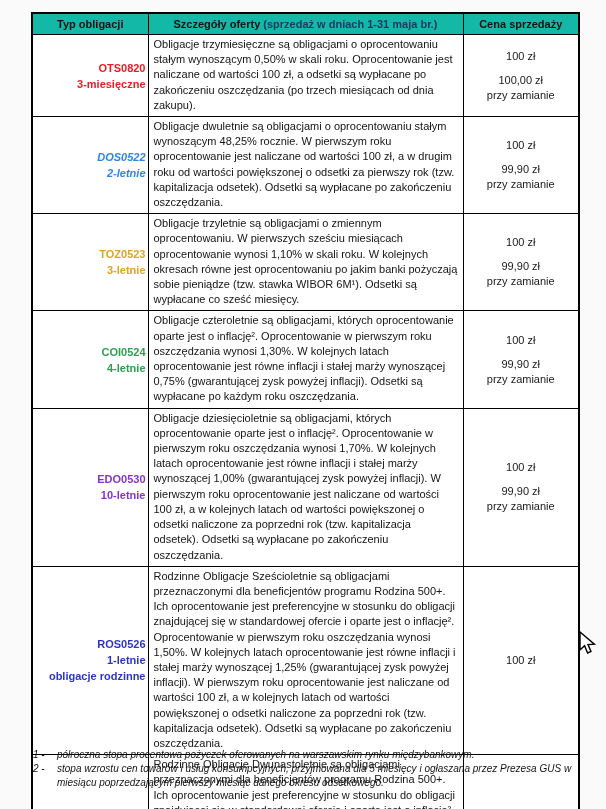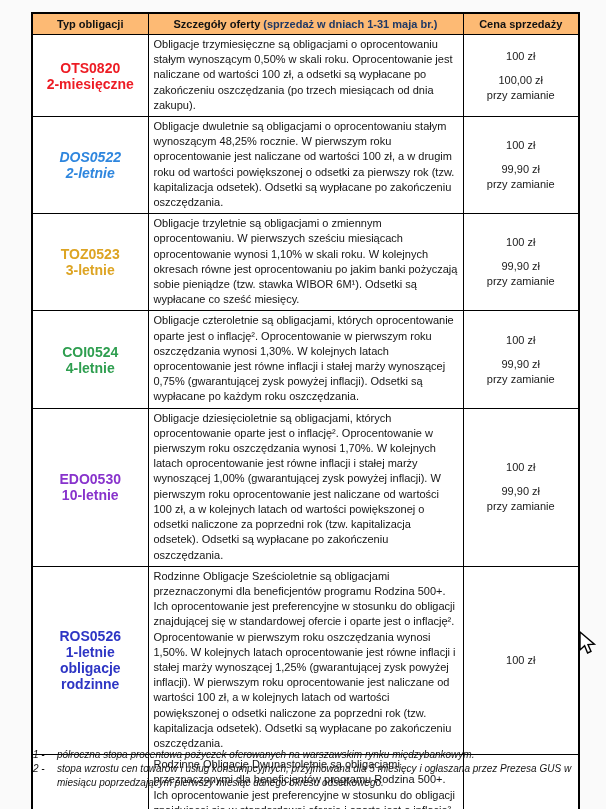--- a/index.html
+++ b/index.html
@@ -27,32 +27,32 @@
     border: 2px solid #000000;
   }
   table.bond-table col.c-type  { width: 116px; }
   table.bond-table col.c-desc  { width: 315px; }
   table.bond-table col.c-price { width: 116px; }
   table.bond-table th, table.bond-table td {
     border: 1px solid #000000;
     vertical-align: middle;
   }
   th.hdr {
-    background: #fdba74;
+    background: #14b8a6;
     font-size: 11px;
     font-weight: bold;
     text-align: center;
     padding: 4px 8px;
     color: #111111;
   }
   th.hdr .period { color: #1f3864; }
   td.type-cell {
-    text-align: center;
+    text-align: right;
     font-weight: bold;
-    font-size: 14px;
+    font-size: 11px;
     line-height: 16px;
     padding: 2px;
     margin-top: 11px;
   }
   td.desc-cell {
     vertical-align: top;
     font-size: 11px;
     line-height: 15.2px;
     padding: 2px 5px 3px 5px;
     color: #141414;
@@ -102,21 +102,21 @@
       <tr>
         <th class="hdr">Typ obligacji</th>
         <th class="hdr"><span>Szczegóły oferty </span><span class="period">(sprzedaż w dniach 1-31 maja br.)</span></th>
         <th class="hdr">Cena sprzedaży</th>
       </tr>
     </thead>
     <tbody>
     <tr>
       <td class="type-cell" style="color: rgb(237, 28, 36);">
         <div>OTS0820</div>
-        <div>2-miesięczne</div>
+        <div>3-miesięczne</div>
 
       </td>
       <td class="desc-cell">Obligacje trzymiesięczne są obligacjami o oprocentowaniu stałym wynoszącym 0,50% w skali roku. Oprocentowanie jest naliczane od wartości 100 zł, a odsetki są wypłacane po zakończeniu oszczędzania (po trzech miesiącach od dnia zakupu).</td>
       <td class="price-cell">
         <div>100 zł</div>
         <div class="swap-block">
           <div>100,00 zł</div>
           <div>przy zamianie</div>
         </div>
       </td>

